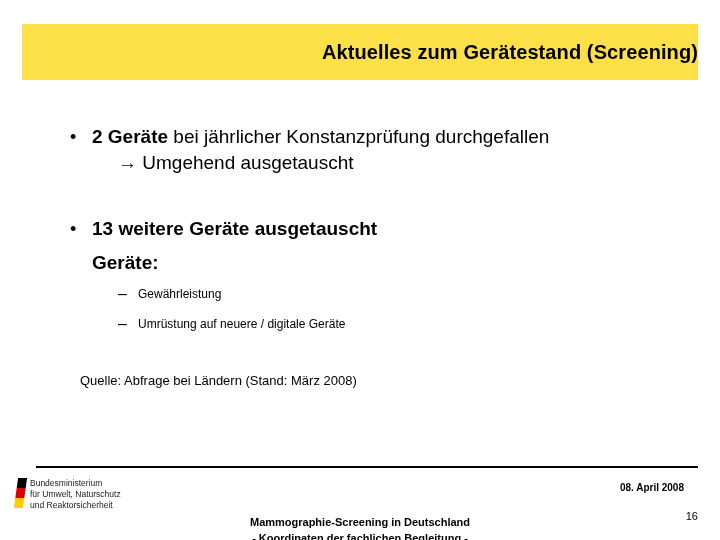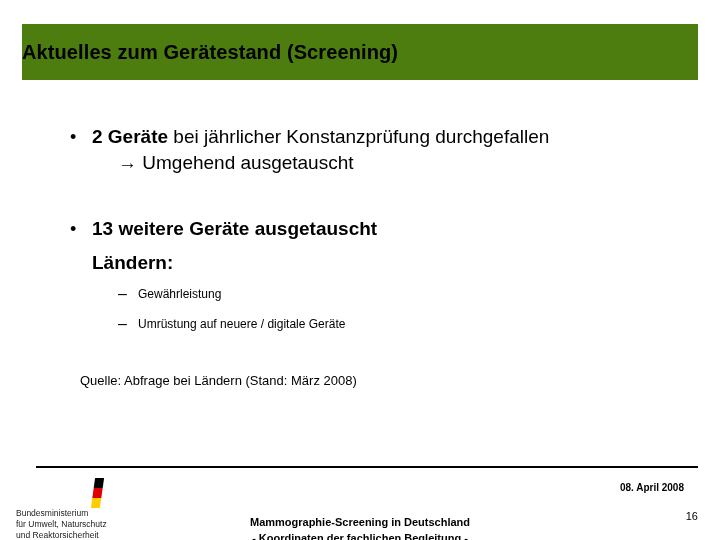--- a/index.html
+++ b/index.html
@@ -19,24 +19,24 @@
     width: 720px;
     height: 540px;
     box-sizing: border-box;
   }
   .title-banner {
     position: absolute;
     left: 22px;
     top: 24px;
     width: 676px;
     height: 56px;
-    background: #4d7c0f;
+    background: #fde047;
     display: flex;
     align-items: center;
-    justify-content: flex-start;
+    justify-content: flex-end;
   }
   .title-text {
     font-size: 20px;
     font-weight: bold;
     color: #000000;
     letter-spacing: 0.1px;
   }
   .body-area {
     position: absolute;
     left: 70px;
@@ -113,22 +113,21 @@
     left: 0;
     top: 472px;
     width: 720px;
     height: 68px;
   }
   .logo-wrap {
     position: absolute;
     left: 16px;
     top: 6px;
     display: flex;
-    align-items: flex-end;
-    flex-direction: column;
+    align-items: flex-start;
   }
   .flag {
     width: 9px;
     height: 30px;
     margin-right: 5px;
     background: linear-gradient(to bottom, #000000 0%, #000000 33%, #dd0000 33%, #dd0000 66%, #ffce00 66%, #ffce00 100%);
     transform: skewX(-8deg);
   }
   .logo-lines {
     font-size: 8.5px;
@@ -180,21 +179,21 @@
 
     <div class="sub-arrow">→ Umgehend ausgetauscht</div>
 
     <div class="gap"></div>
 
     <div class="bullet-row">
       <div class="bullet-mark">•</div>
       <div class="bullet-text"><b>13 weitere Geräte ausgetauscht</b></div>
     </div>
 
-    <div class="gruende">Ländern:</div>
+    <div class="gruende">Geräte:</div>
 
     <div class="dash-row">
       <div class="dash-mark">–</div>
       <div class="dash-text">Gewährleistung</div>
     </div>
 
     <div class="dash-row">
       <div class="dash-mark">–</div>
       <div class="dash-text">Umrüstung auf neuere / digitale Geräte</div>
     </div>

